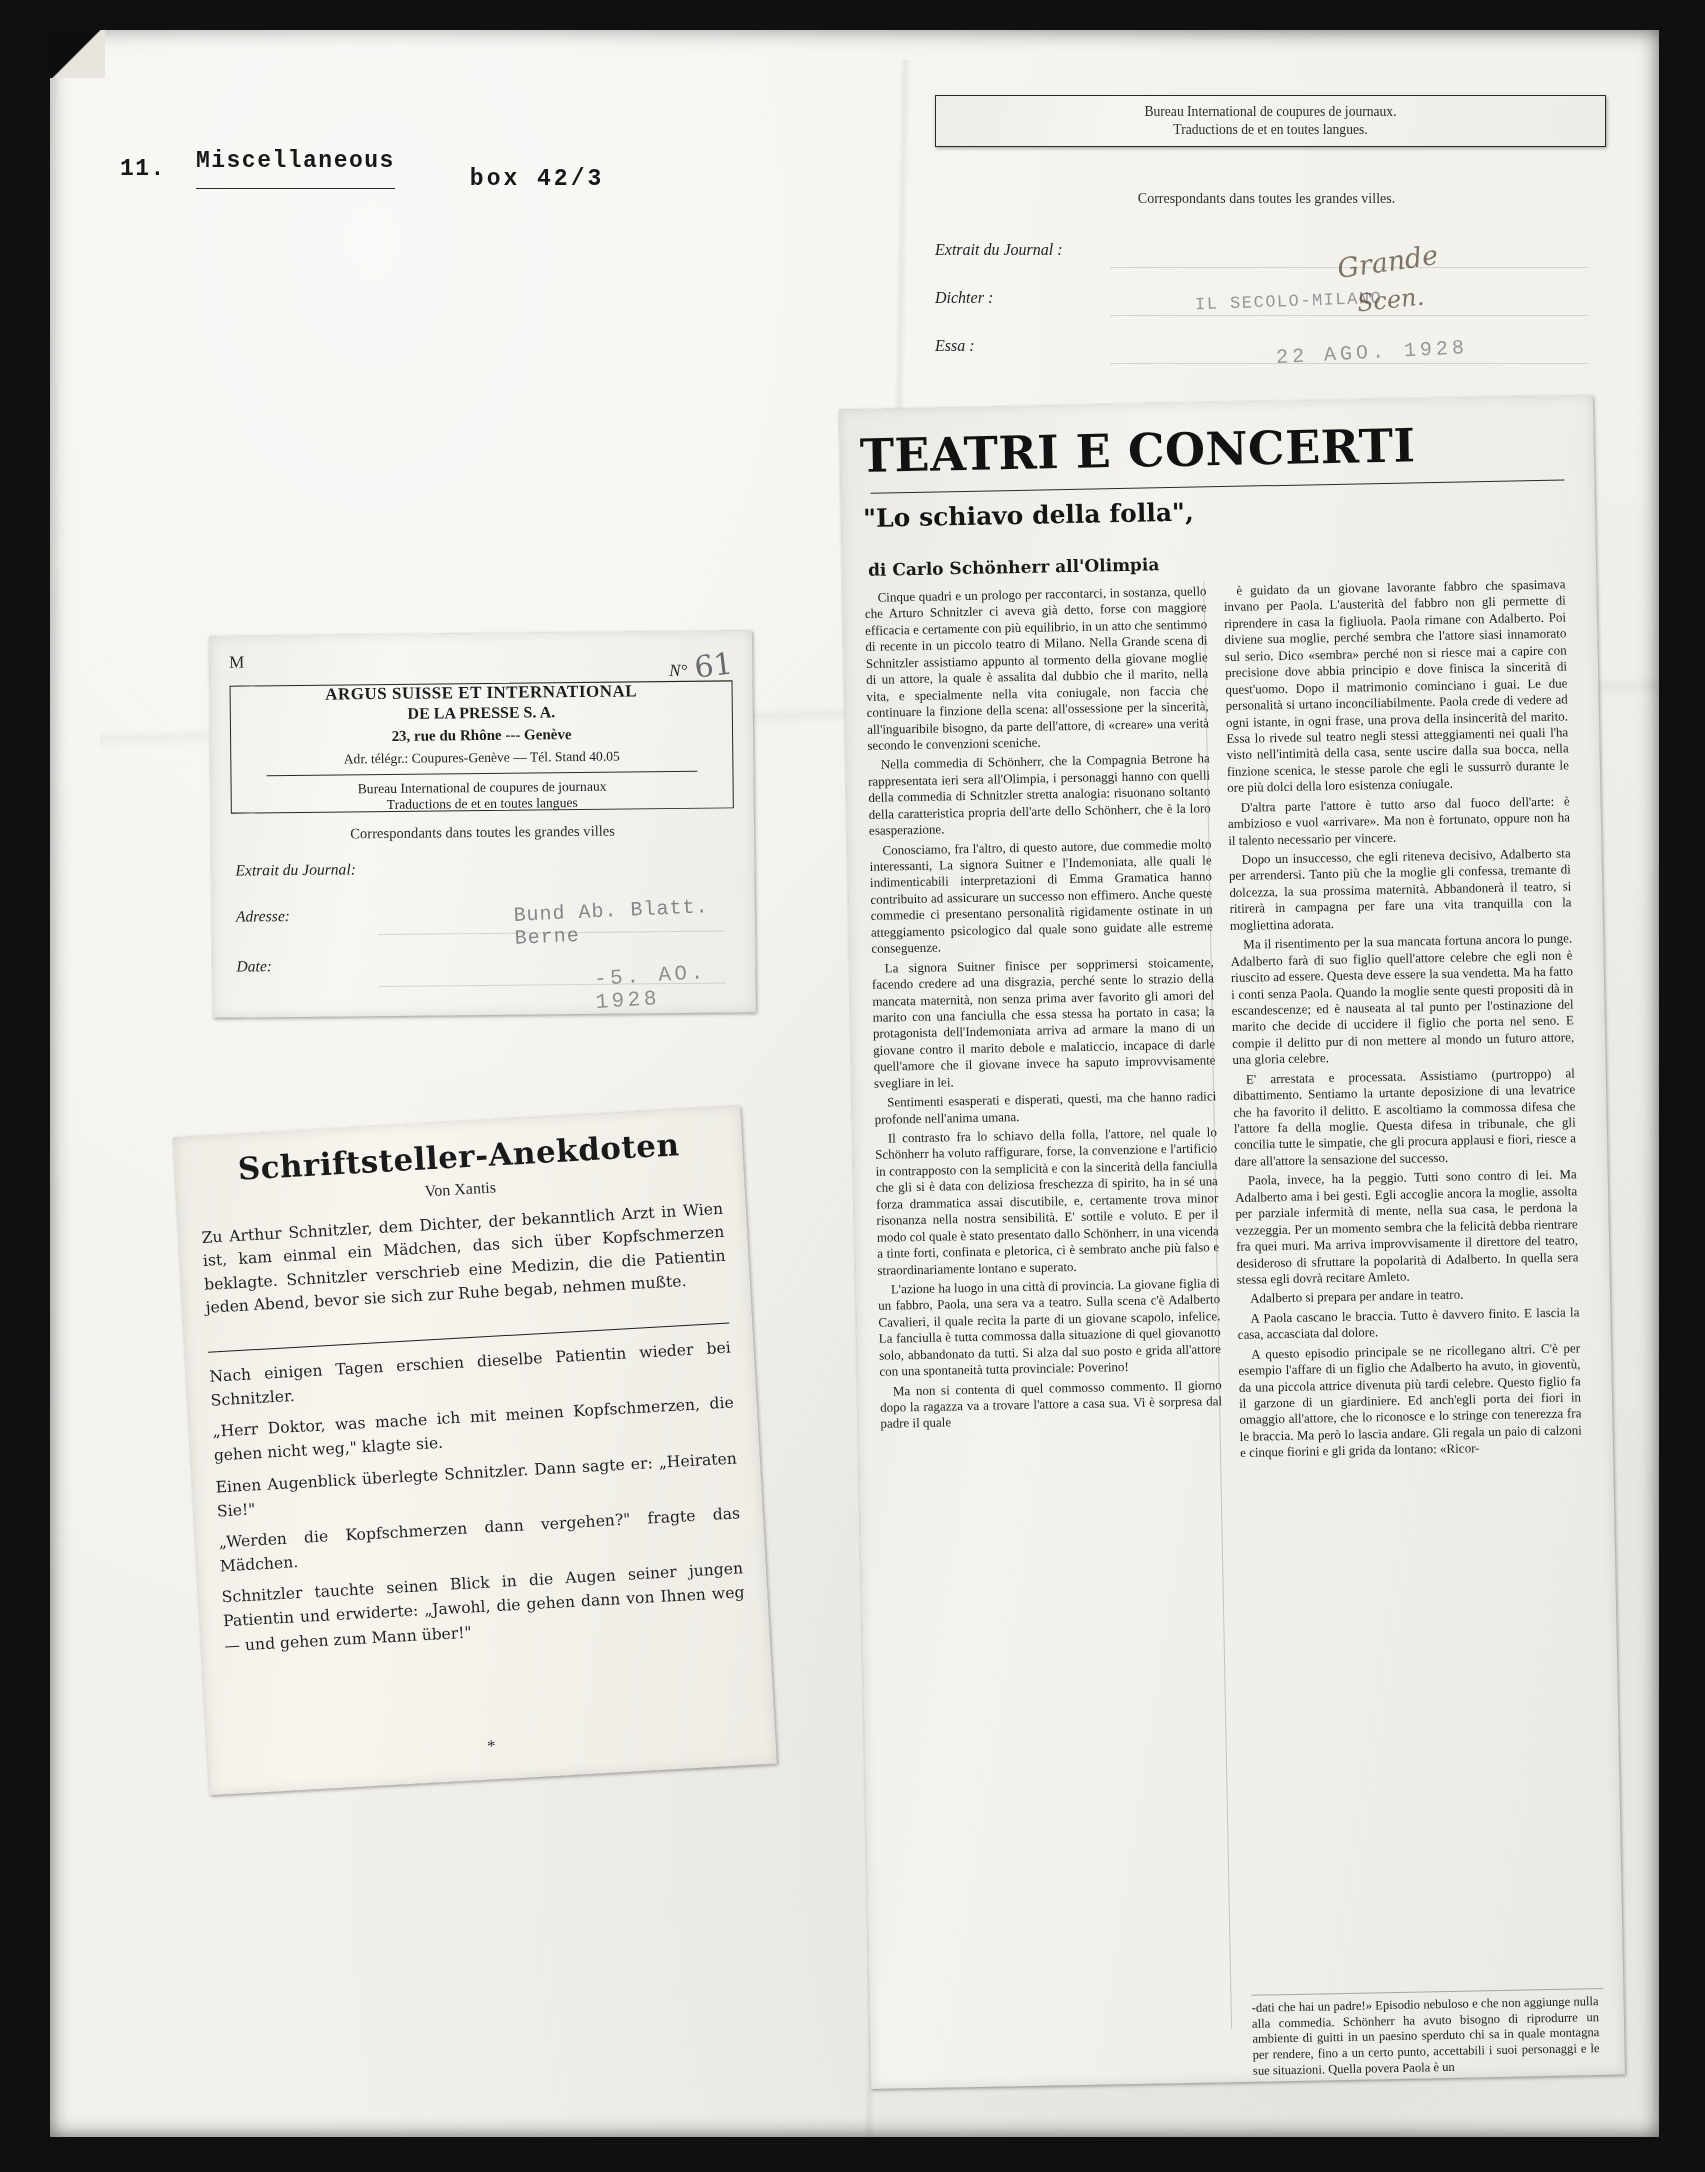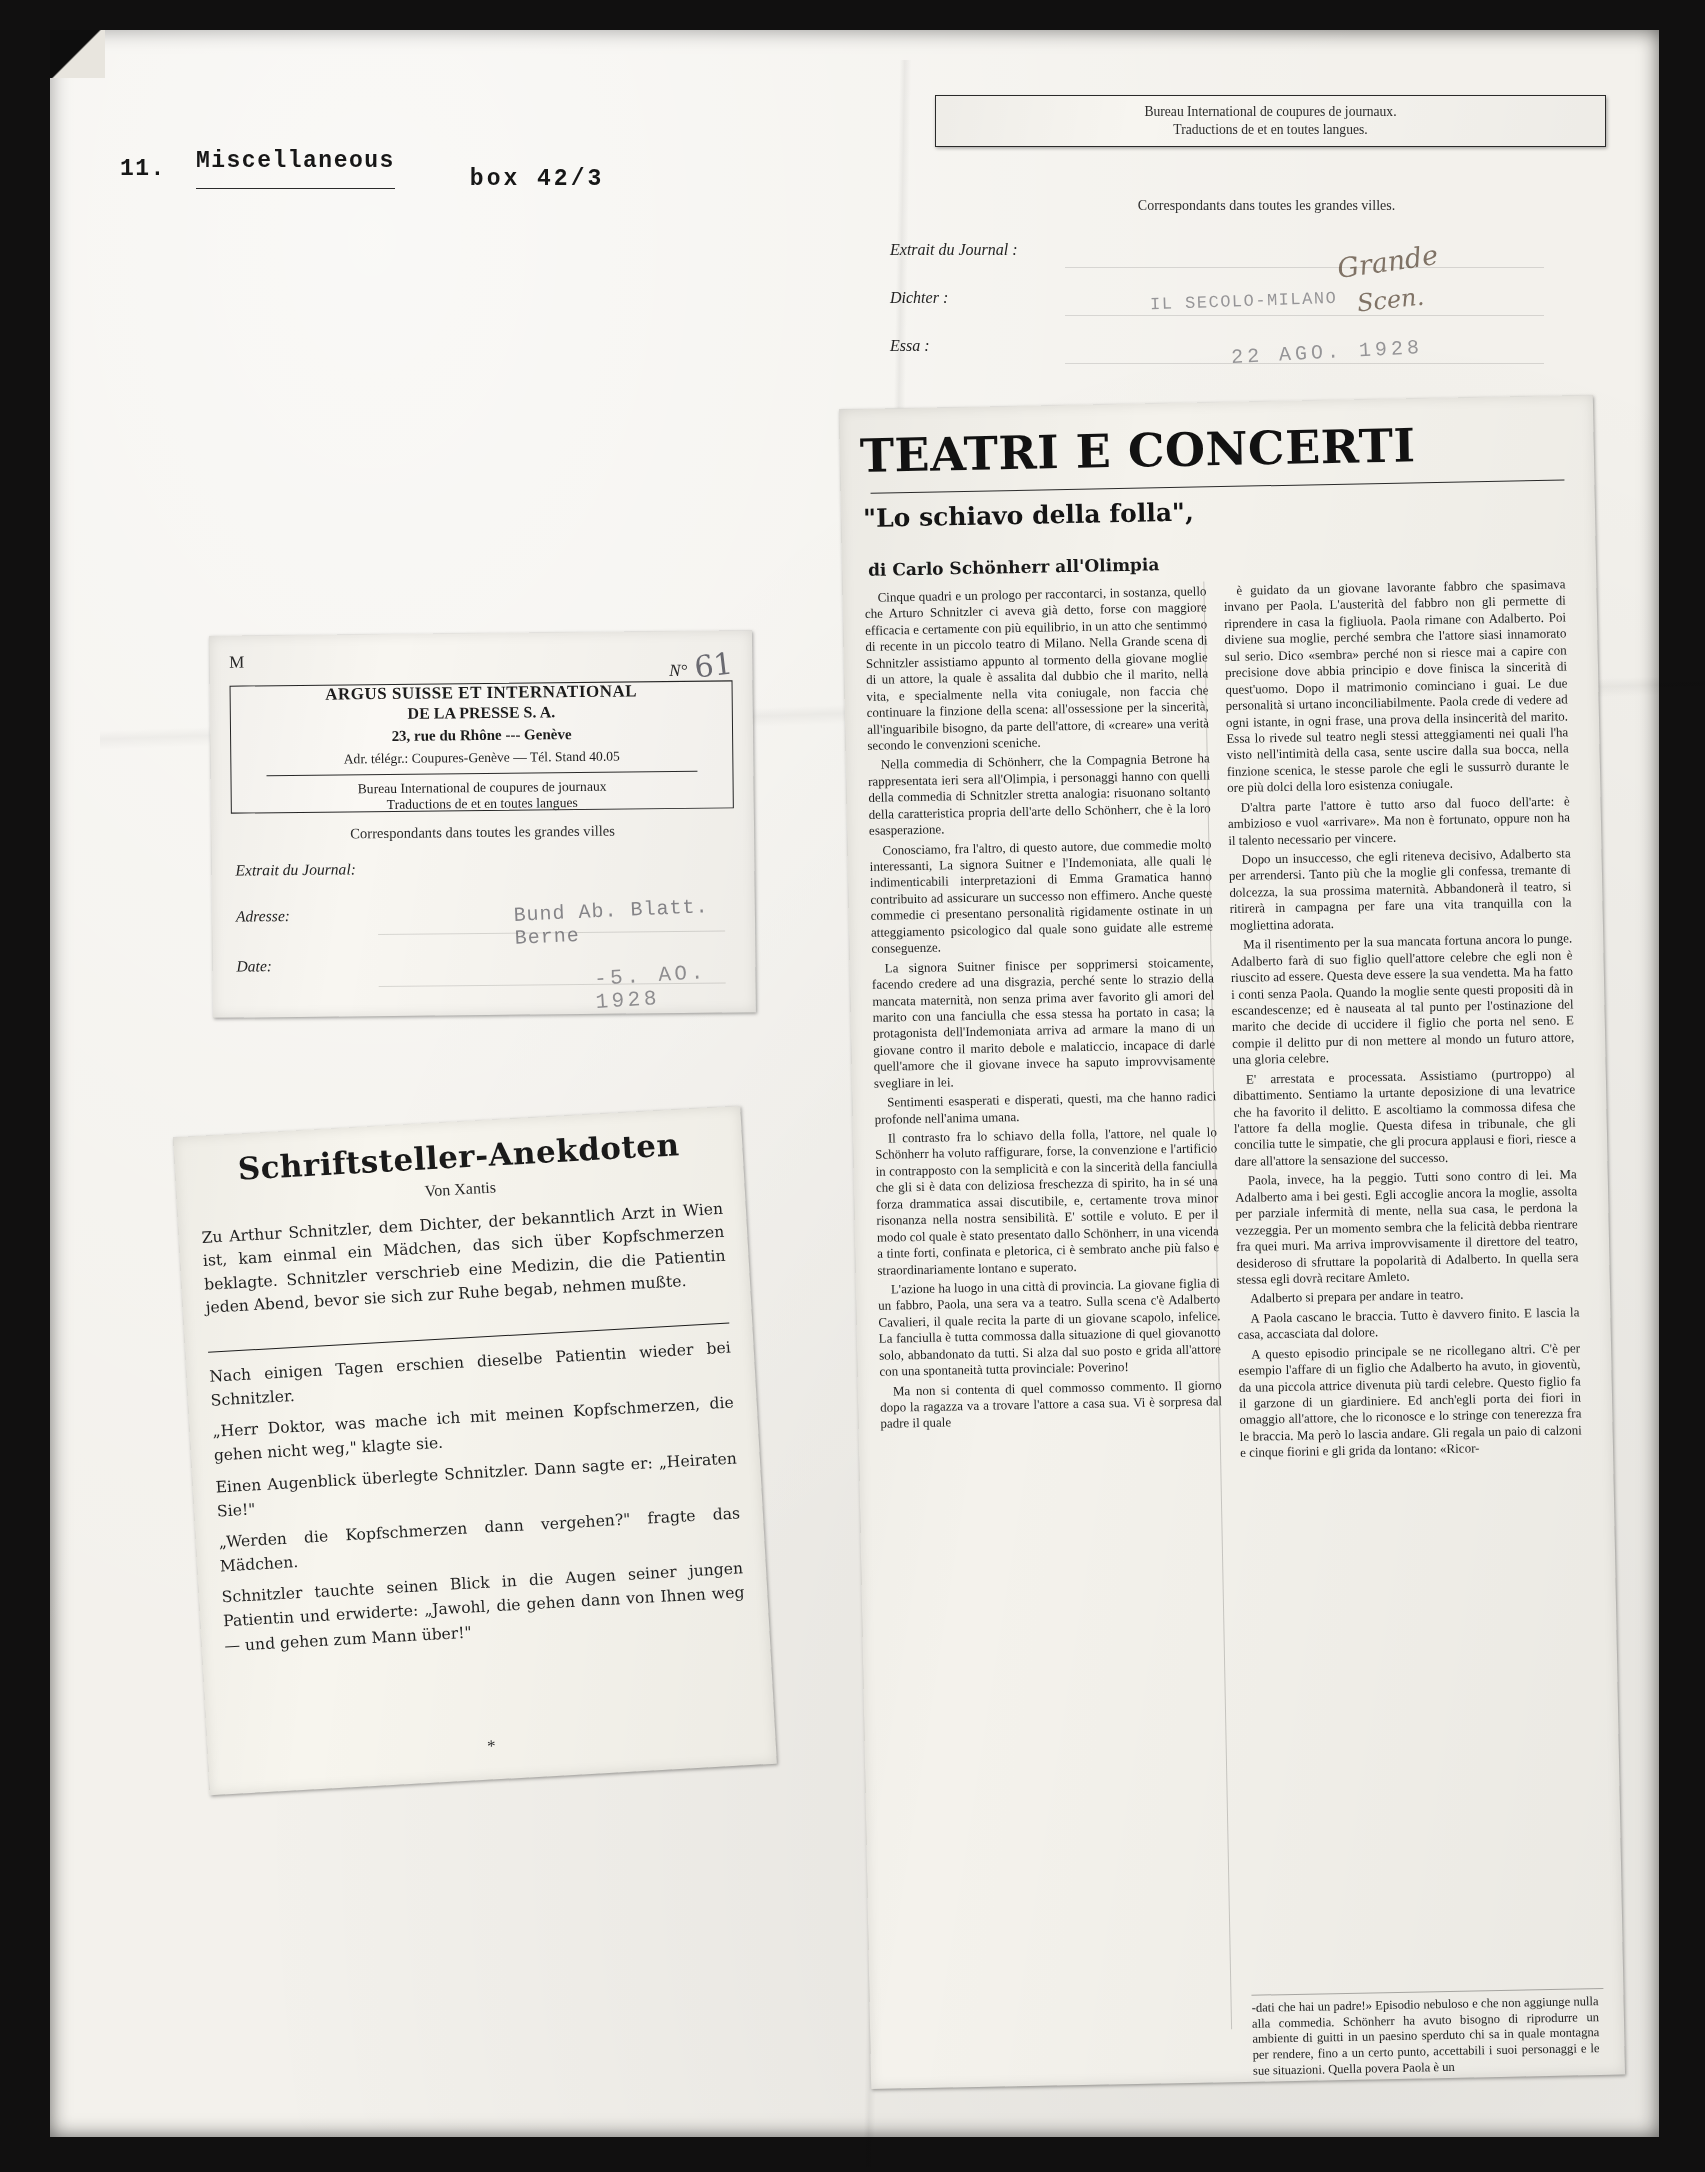--- a/index.html
+++ b/index.html
@@ -47,25 +47,25 @@
   #hdr .box{font-weight:700;margin-left:45px;letter-spacing:3px;margin-top:20px;}
 
   
   #bureau{
     left:885px;top:65px;width:669px;height:50px;
     border:1.5px solid #2a2a2a;background:#f7f5f0;
     display:flex;flex-direction:column;justify-content:center;align-items:center;
     font-size:13.6px;color:#2b2b2b;line-height:1.35;
   }
   #corresp-top{
-    position:absolute;left:915px;top:168px;width:603px;
+    position:absolute;left:915px;top:161px;width:603px;
     font-size:14px;color:#2e2e2e;text-align:center;
   }
   #form-top{
-    position:absolute;left:840px;top:211px;width:654px;font-size:16px;color:#232323;
+    position:absolute;left:885px;top:211px;width:654px;font-size:16px;color:#232323;
   }
   #form-top .row{height:48px;display:flex;align-items:flex-start;gap:9px;}
   #form-top .lbl{font-style:italic;width:166px;}
   #form-top .line{flex:1;border-bottom:0.5px solid rgba(0,0,0,.12);height:26px;position:relative;}
   .stamp{
     position:absolute;font-family:"Liberation Mono", monospace;
     color:#4a4a52;opacity:.55;letter-spacing:1.5px;
   }
   #stamp-secolo{left:85px;top:3px;font-size:17px;transform:rotate(-2deg);}
   #stamp-date{left:166px;top:4px;font-size:20px;transform:rotate(-3deg);letter-spacing:4px;}

